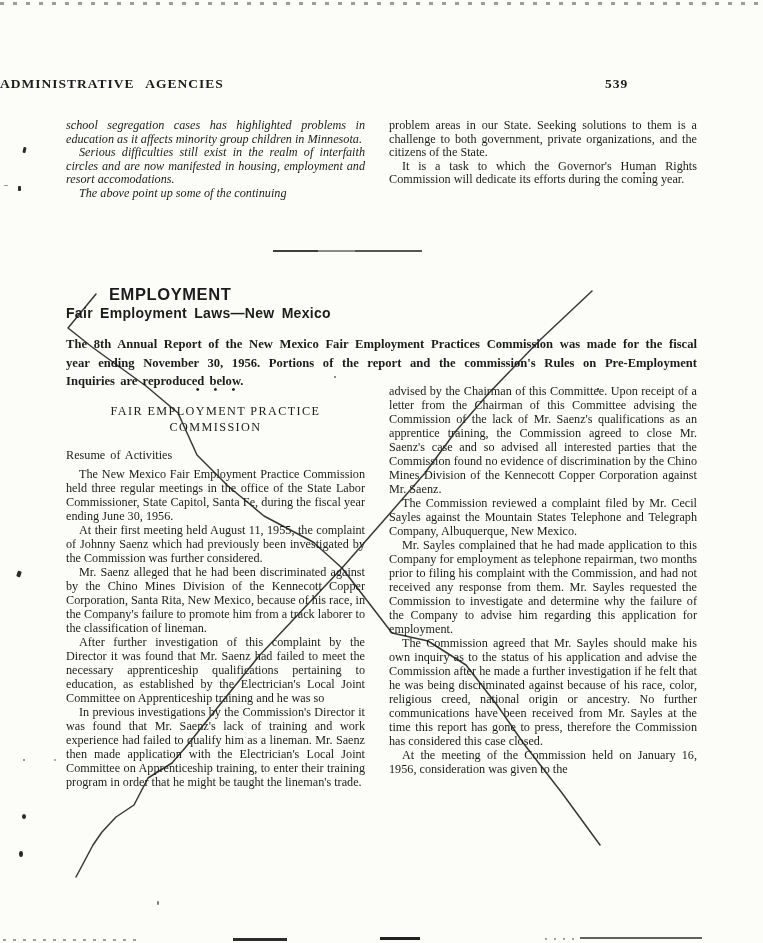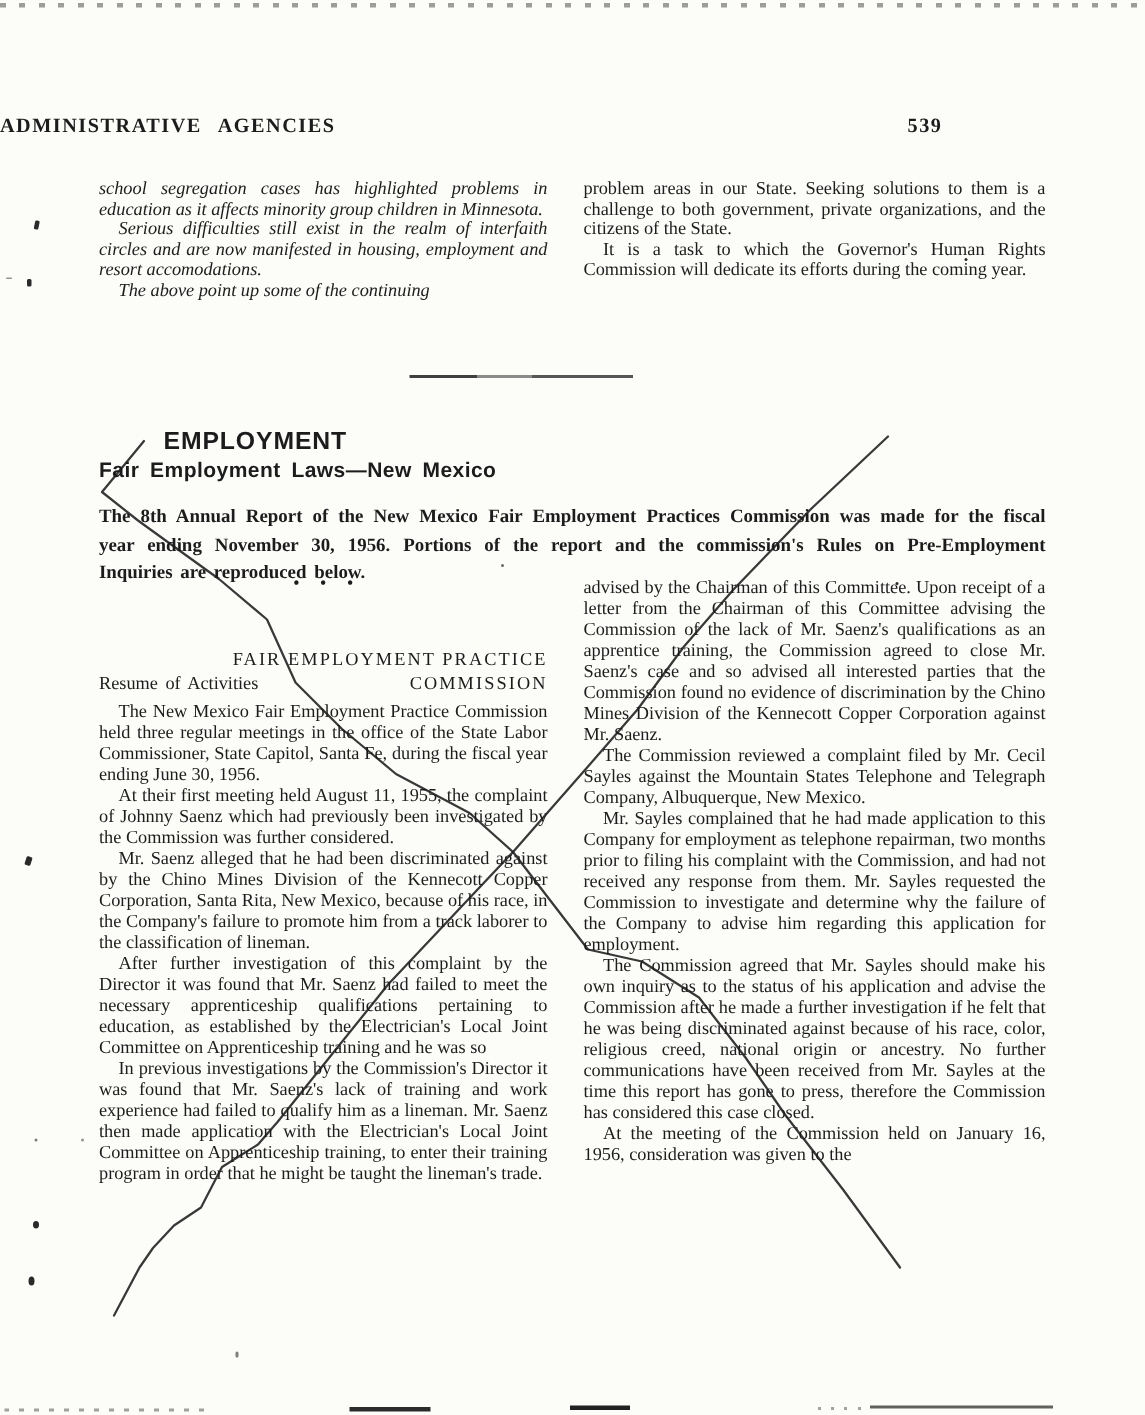--- a/index.html
+++ b/index.html
@@ -55,22 +55,22 @@
   .lede{
     position:absolute;left:66px;top:335px;width:631px;
     font-size:12.6px;font-weight:700;line-height:18.6px;
     text-align:justify;word-spacing:2px;
   }
   .dots-separator{
     position:absolute;left:66px;top:383px;width:299px;text-align:center;
     font-size:11px;font-weight:700;letter-spacing:14px;text-indent:14px;
   }
   .fepc-heading{
-    position:absolute;left:66px;top:404px;width:299px;text-align:right;
-    font-size:12.2px;letter-spacing:1.4px;line-height:15.5px;margin-top:28px;
+    position:absolute;left:66px;top:404px;width:299px;text-align:center;
+    font-size:12.2px;letter-spacing:1.4px;line-height:15.5px;
   }
   .resume-heading{
     position:absolute;left:66px;top:448px;width:299px;text-align:left;
     font-size:12.2px;word-spacing:2px;
   }
   
   .strike-svg{position:absolute;left:0;top:0;pointer-events:none;}
 </style>
 </head>
 <body>

